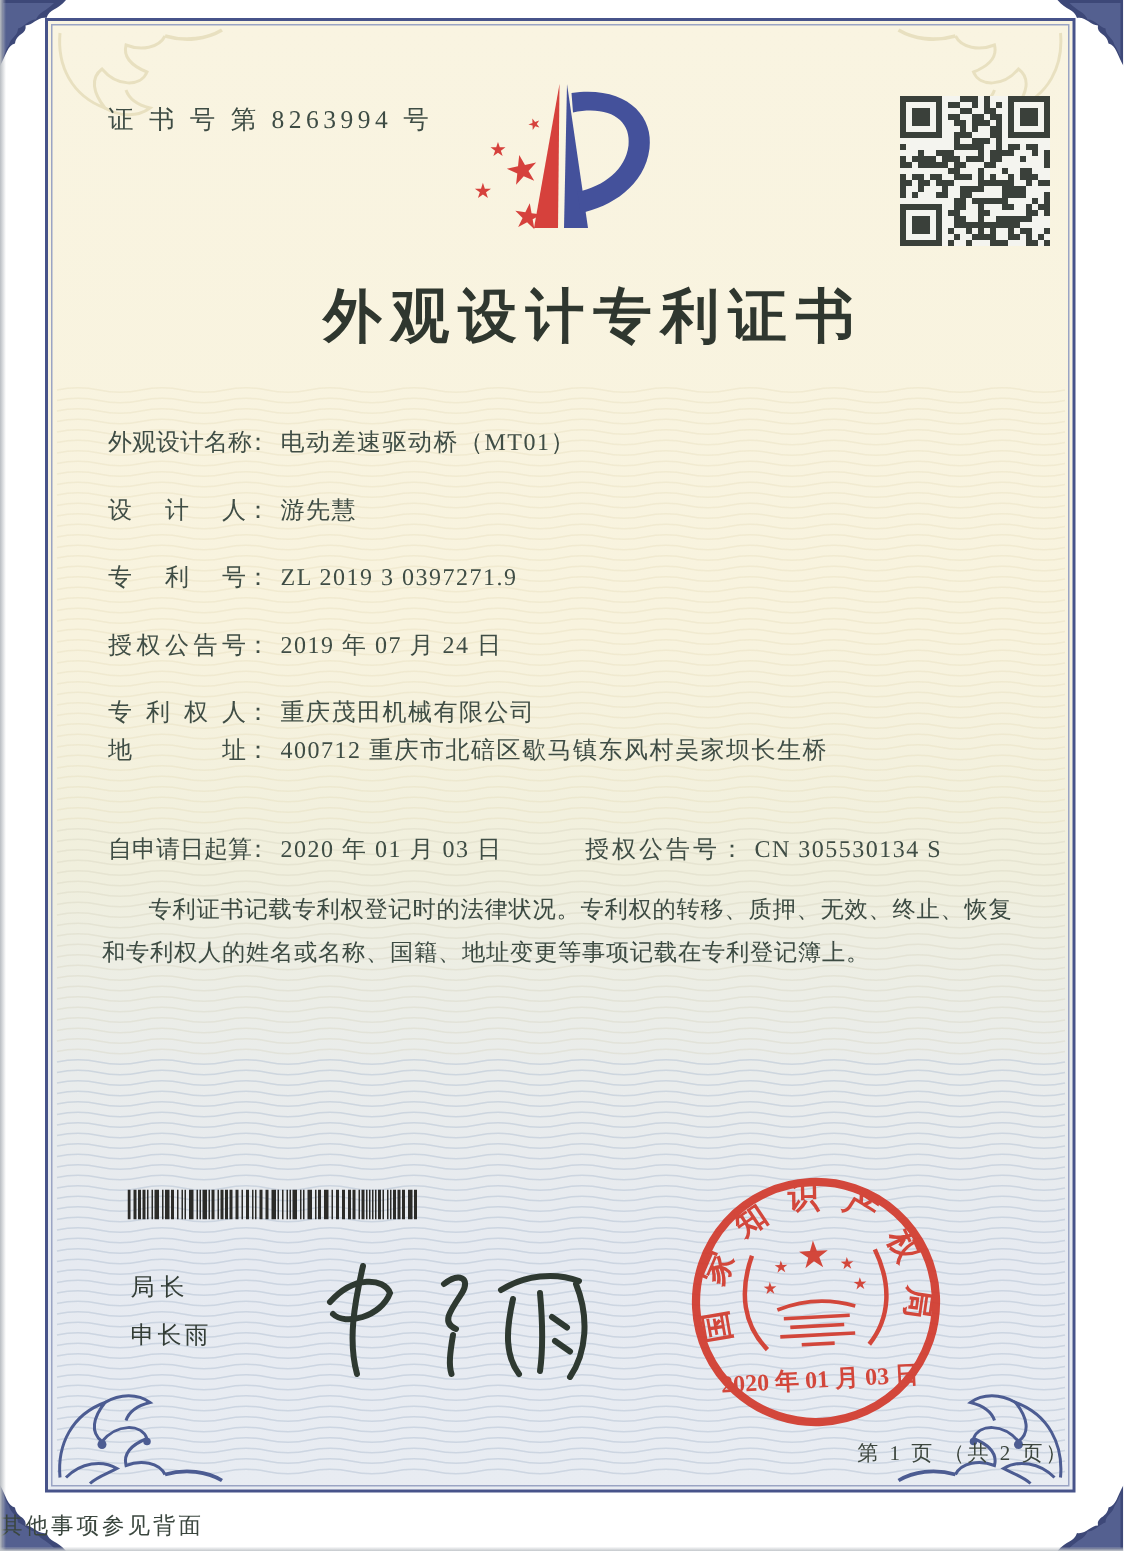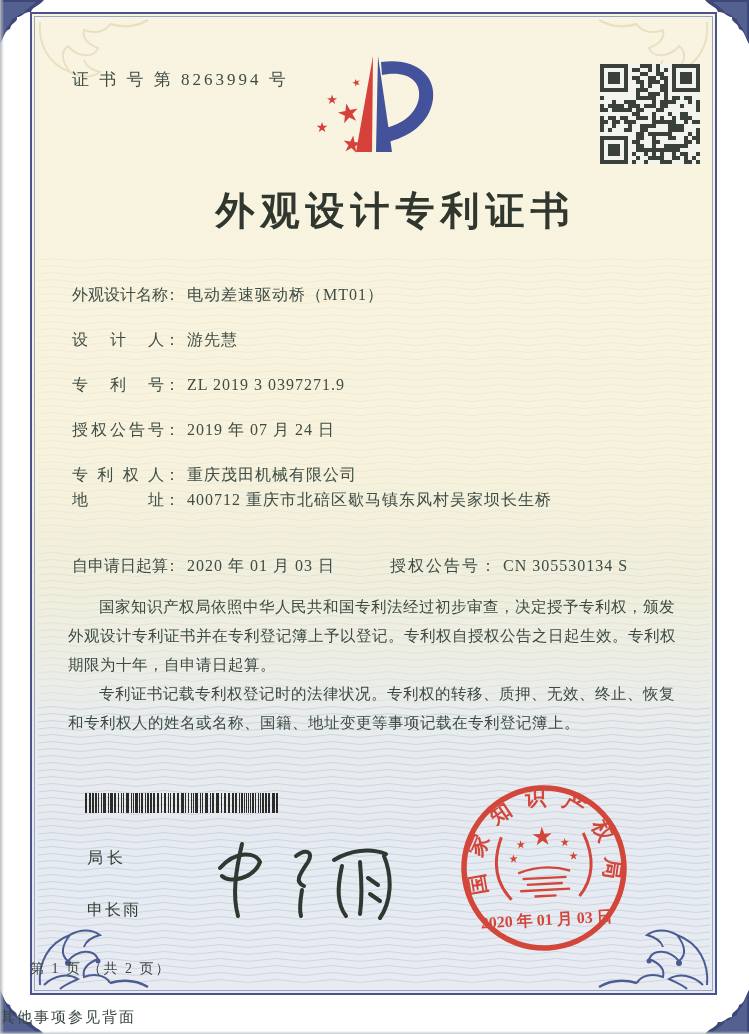--- a/index.html
+++ b/index.html
@@ -32,24 +32,24 @@
   .frow{position:absolute;left:72px;font-size:16px;white-space:nowrap;color:#3f4d45;}
   .flabel{display:inline-block;width:92px;text-align:justify;text-align-last:justify;vertical-align:top;font-family:Liberation Serif, serif;}
   .fvalue{margin-left:7px;letter-spacing:1px;}
   .fgroup2{position:absolute;left:318px;top:0;white-space:nowrap;}
   .flabel2{letter-spacing:2px;}
   .paras{position:absolute;left:68px;top:592px;width:620px;font-size:15.5px;
         line-height:29px;color:#3c4a42;}
   .paras p{margin:0;text-indent:2em;letter-spacing:0.5px;}
   .barcode{position:absolute;left:85px;top:793px;width:196px;height:20px;}
   .signer-title{position:absolute;left:87px;top:848px;font-size:16px;letter-spacing:4px;color:#333d36;}
-  .signer-name{position:absolute;left:87px;top:880px;font-size:16px;letter-spacing:2px;color:#333d36;margin-top:20px;}
+  .signer-name{position:absolute;left:87px;top:880px;font-size:16px;letter-spacing:2px;color:#333d36;}
   .signature{position:absolute;left:200px;top:828px;width:210px;height:92px;}
   .seal{position:absolute;left:455px;top:779px;width:178px;height:178px;transform:rotate(-3deg);opacity:.93;}
-  .page-info{position:absolute;left:30px;top:960px;width:683px;text-align:left;
+  .page-info{position:absolute;left:30px;top:960px;width:683px;text-align:right;
         font-size:14px;letter-spacing:2px;color:#3c463e;}
   .back-note{position:absolute;left:0;top:1008px;width:749px;text-align:left;
         font-size:15px;letter-spacing:2px;color:#3a463e;}
 </style>
 </head>
 <body>
 
 <div class="page">
 
   <svg class="corner c-tl" viewBox="0 0 46 46">
@@ -475,21 +475,20 @@
     <span class="flabel">地址</span><span>：</span><span class="fvalue">400712  重庆市北碚区歇马镇东风村吴家坝长生桥</span>
   </div>
   <div class="frow" style="top:556px">
     <span class="flabel">自申请日起算</span><span>：</span><span class="fvalue">2020 年 01 月 03 日</span>
     <span class="fgroup2">
       <span class="flabel2">授权公告号</span><span>：</span><span class="fvalue">CN 305530134 S</span>
     </span>
   </div>
 
   <div class="paras">
-    <p>国家知识产权局依照中华人民共和国专利法经过初步审查，决定授予专利权，颁发外观设计专利证书并在专利登记簿上予以登记。专利权自授权公告之日起生效。专利权期限为十年，自申请日起算。</p>
     <p>专利证书记载专利权登记时的法律状况。专利权的转移、质押、无效、终止、恢复和专利权人的姓名或名称、国籍、地址变更等事项记载在专利登记簿上。</p>
   </div>
 
   <svg id="barcode" class="barcode" viewBox="0 0 196 20" preserveAspectRatio="none">
       <rect x="0" y="0" width="2" height="20" fill="#2b2b28"></rect>
       <rect x="4" y="0" width="2" height="20" fill="#2b2b28"></rect>
       <rect x="7" y="0" width="2" height="20" fill="#2b2b28"></rect>
       <rect x="10" y="0" width="2" height="20" fill="#2b2b28"></rect>
       <rect x="13" y="0" width="1" height="20" fill="#2b2b28"></rect>
       <rect x="16" y="0" width="1" height="20" fill="#2b2b28"></rect>

